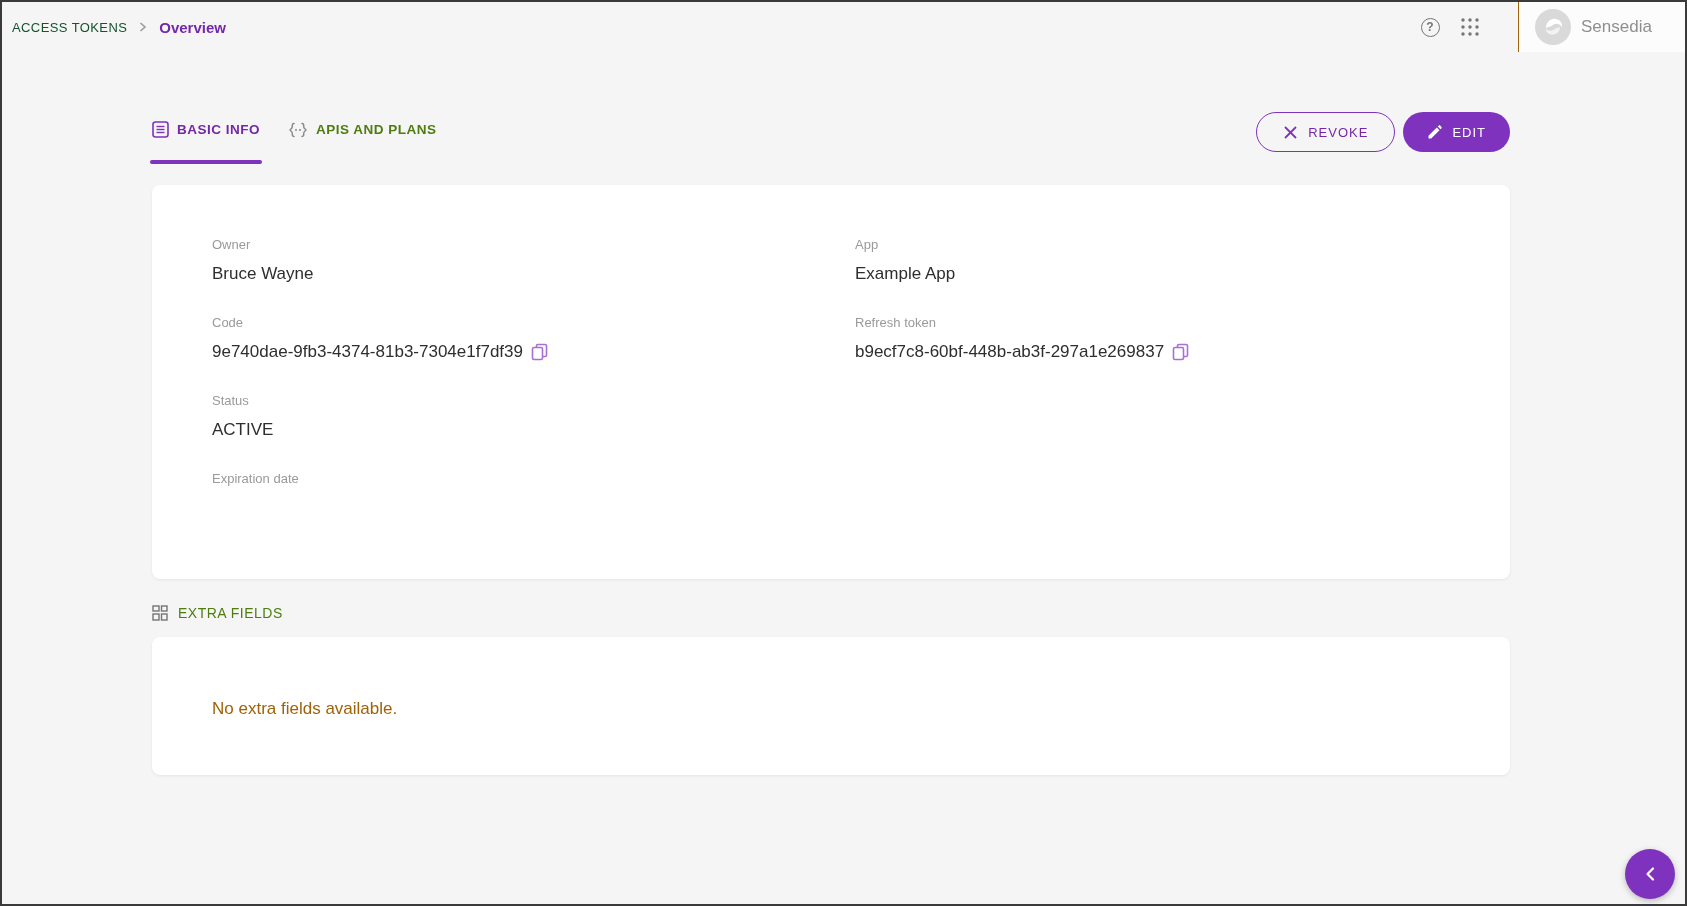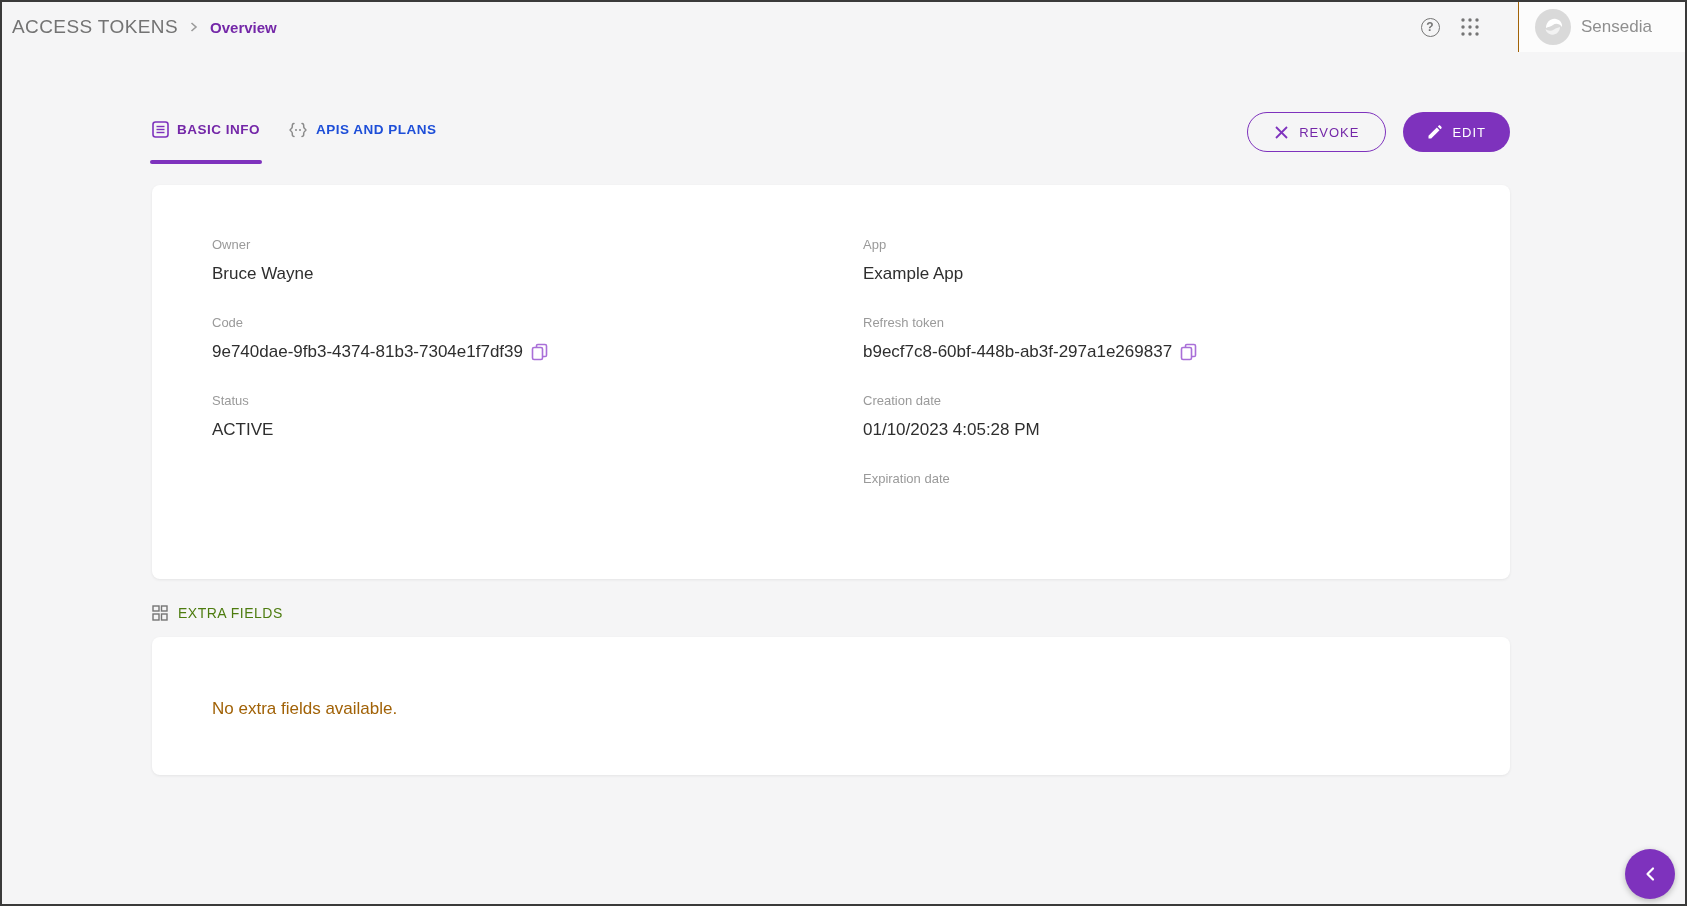--- a/index.html
+++ b/index.html
@@ -17,21 +17,21 @@
     position:relative;width:1687px;height:906px;
     background:var(--page-bg);
     border:2px solid #3A3A3A;
     overflow:hidden;
   }
   
   .topbar{
     height:50px;display:flex;align-items:center;justify-content:space-between;
   }
   .breadcrumb{display:flex;align-items:center;gap:12px;padding-left:10px;}
-  .crumb-section{color:#737373;font-size:19px;letter-spacing:.4px;cursor:pointer;}
+  .crumb-section{color:#14532d;font-size:13px;letter-spacing:.4px;cursor:pointer;}
   .crumb-chevron{display:flex;align-items:center;}
   .crumb-page{color:var(--accent-text);font-size:15px;font-weight:bold;}
   .topbar-right{display:flex;align-items:center;height:50px;}
   .icon-btn{
     background:none;border:none;cursor:pointer;display:flex;align-items:center;justify-content:center;
     width:40px;height:40px;
   }
   .help-circle{
     width:19px;height:19px;border:1.6px solid var(--icon-gray);border-radius:50%;
     color:var(--icon-gray);font-size:12px;font-weight:bold;display:flex;align-items:center;justify-content:center;
@@ -41,44 +41,44 @@
     display:flex;align-items:center;gap:10px;padding-left:16px;margin-left:28px;
   }
   .brand-name{color:#8F8F8F;font-size:17px;}
   
   .content{width:1358px;margin-left:150px;}
   .tabs-row{display:flex;align-items:flex-end;justify-content:space-between;margin-top:60px;}
   .tabs{display:flex;gap:28px;}
   .tab{
     display:flex;align-items:center;gap:8px;cursor:pointer;
     padding-bottom:26px;position:relative;
-    font-size:13.5px;font-weight:bold;letter-spacing:.5px;color:#1d4ed8;
+    font-size:13.5px;font-weight:bold;letter-spacing:.5px;color:#4d7c0f;
   }
   .tab.active{color:var(--accent-text);}
   .tab.active::after{
     content:"";position:absolute;left:-2px;right:-2px;bottom:0;height:4px;
     background:var(--accent);border-radius:2px;
   }
-  .actions{display:flex;gap:17px;padding-bottom:12px;}
+  .actions{display:flex;gap:8px;padding-bottom:12px;}
   .btn{
     height:40px;border-radius:20px;display:flex;align-items:center;gap:10px;
     font-family:"Liberation Sans",sans-serif;font-size:13px;letter-spacing:1px;cursor:pointer;
   }
   .btn-outline{
     padding:0 26px;background:transparent;border:1px solid var(--accent);color:var(--accent-text);
   }
   .btn-filled{
     padding:0 24px;background:var(--accent);border:none;color:#fff;
   }
   
   .card{
     background:#fff;border-radius:8px;box-shadow:0 1px 3px rgba(0,0,0,.07);
   }
   .card-basic{min-height:385px;padding:52px 60px 30px 60px;margin-top:21px;}
-  .fields-grid{display:grid;grid-template-columns:635px 1fr;column-gap:16px;}
+  .fields-grid{display:grid;grid-template-columns:635px 1fr;column-gap:8px;}
   .field{margin-bottom:31px;min-height:46px;}
   .field-label{color:var(--label);font-size:13px;margin-bottom:11px;}
   .field-value{color:var(--value);font-size:17px;display:flex;align-items:center;gap:8px;min-height:21px;}
   .copy-btn{background:none;border:none;cursor:pointer;display:flex;align-items:center;padding:0;}
   
   .section-header{
     display:flex;align-items:center;gap:10px;margin:26px 0 16px 0;
     color:#4d7c0f;font-size:14px;font-weight:500;letter-spacing:.5px;
   }
   .card-empty{min-height:138px;padding:62px 60px 50px 60px;margin-bottom:30px;}
@@ -214,24 +214,20 @@
               </svg>
             </button>
           </div>
         </div>
 
         <div class="field">
           <div class="field-label">Status</div>
           <div class="field-value">ACTIVE</div>
         </div>
 
-        <div class="field">
-          <div class="field-label">Creation date</div>
-          <div class="field-value">01/10/2023 4:05:28 PM</div>
-        </div>
 
         <div class="field">
           <div class="field-value"></div>
         </div>
 
         <div class="field">
           <div class="field-label">Expiration date</div>
           <div class="field-value"></div>
         </div>
 

